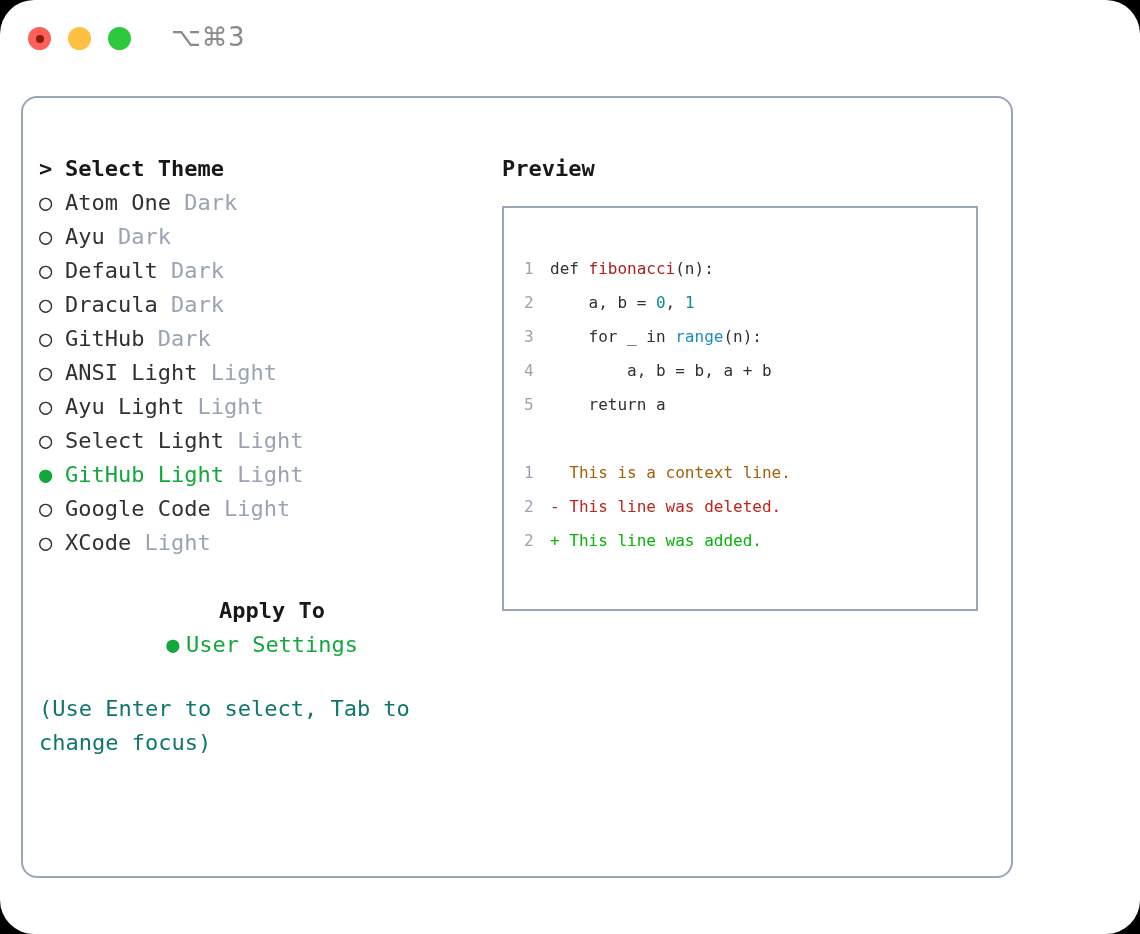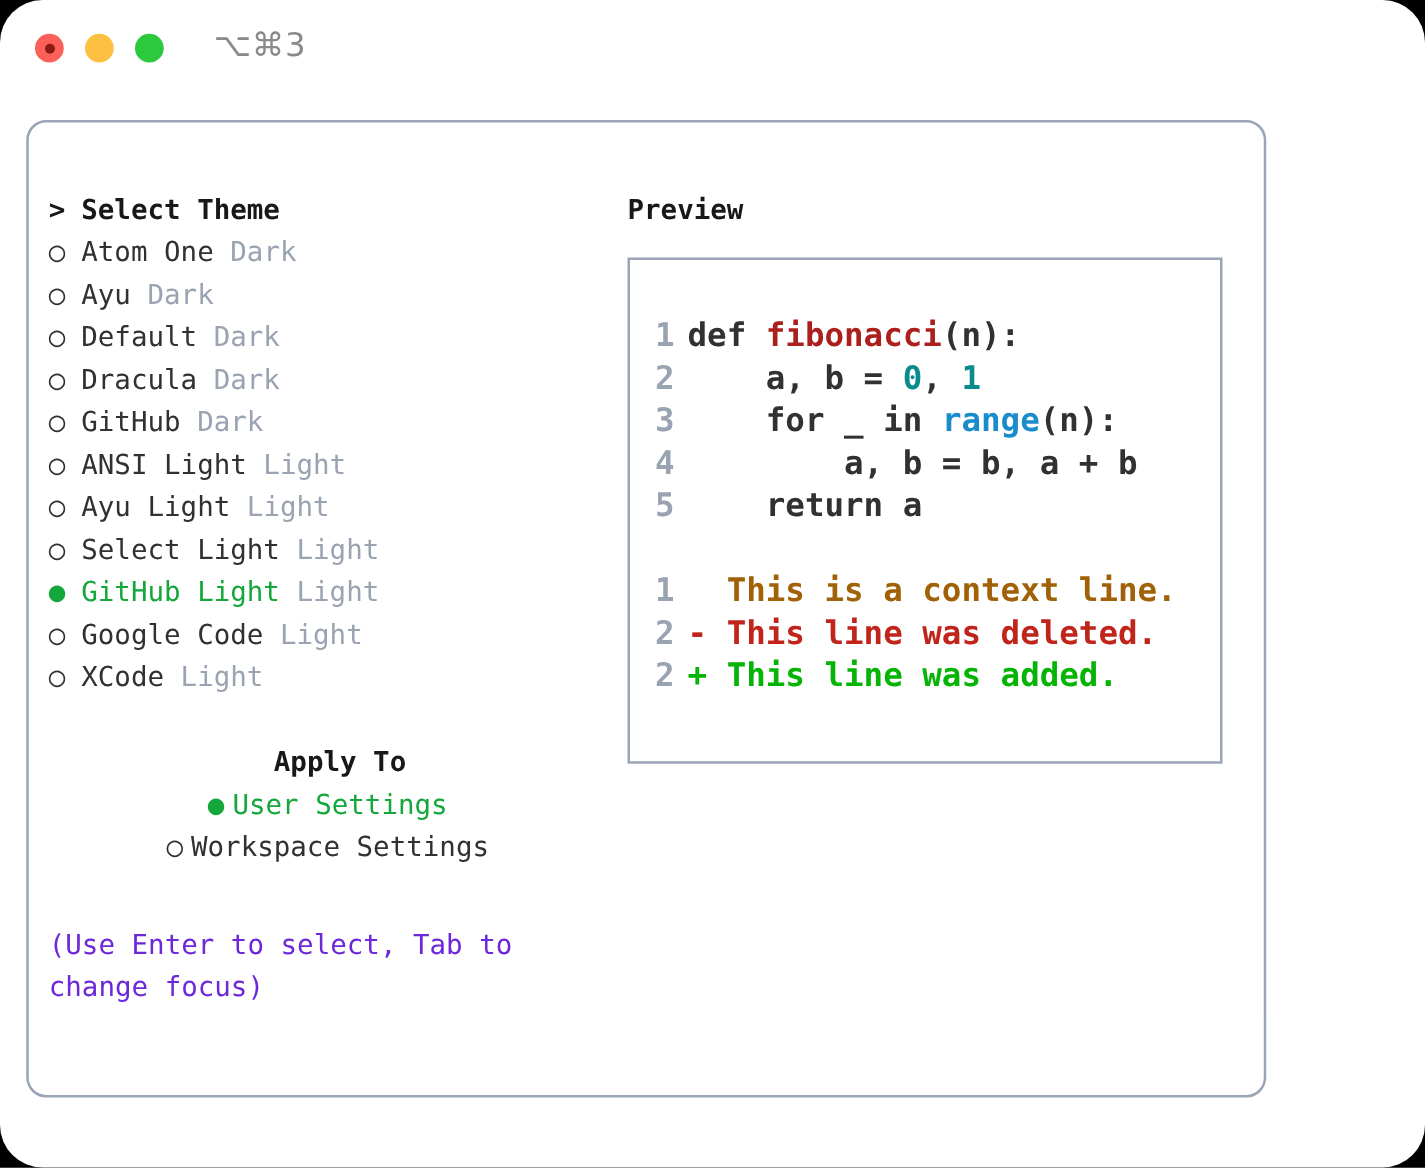--- a/index.html
+++ b/index.html
@@ -99,24 +99,24 @@
   .tag {
     color: #9aa3b2;
   }
   .row.selected .label { color: #14a83c; margin-top: 20px; }
   .row.selected .bullet { color: #14a83c; }
 
   #apply-block { margin-top: 34px; text-align: center; }
   #apply-heading { padding-left: 26px; }
 
   #hint {
-    margin-top: 44px;
+    margin-top: 30px;
     font-size: 22px;
     line-height: 34px;
-    color: #6d28d9;
+    color: #0f766e;
     width: 400px;
   }
 
   
   #right-col {
     position: absolute;
     left: 479px;
     top: 54px;
     width: 490px;
   }
@@ -128,25 +128,24 @@
   }
   #preview-box {
     margin-top: 20px;
     width: 476px;
     height: 405px;
     border: 2px solid #9aa5b8;
     box-sizing: border-box;
     padding: 44px 0 0 20px;
   }
   .code-line {
-    font-size: 26px;
+    font-size: 16px;
     line-height: 34px;
     white-space: pre;
     color: #2f3133;
-    font-weight: bold;
   }
   .lineno {
     display: inline-block;
     width: 26px;
     color: #9aa3b2;
   }
   .gap { height: 34px; }
   .tok-fn   { color: #ab1f1c; }
   .tok-num  { color: #0a8c8c; }
   .tok-call { color: #1a8ccc; }
@@ -183,21 +182,20 @@
           <div class="row"><span class="bullet">○</span><span class="label">Select Light</span><span class="tag"> Light</span></div>
           <div class="row selected"><span class="bullet">●</span><span class="label">GitHub Light</span><span class="tag"> Light</span></div>
           <div class="row"><span class="bullet">○</span><span class="label">Google Code</span><span class="tag"> Light</span></div>
           <div class="row"><span class="bullet">○</span><span class="label">XCode</span><span class="tag"> Light</span></div>
         </div>
 
       <div id="apply-block">
         <div class="row section-title" id="apply-heading">Apply To</div>
         <div id="apply-list">
             <div class="row selected"><span class="bullet">●</span><span class="label">User Settings</span></div>
-            <div class="row"><span class="bullet">○</span><span class="label">Workspace Settings</span></div>
           </div>
       </div>
 
       <div id="hint">(Use Enter to select, Tab to change focus)</div>
     </div>
 
     <div id="right-col">
       <div id="preview-heading">Preview</div>
       <div id="preview-box">
         <div id="code-block">

